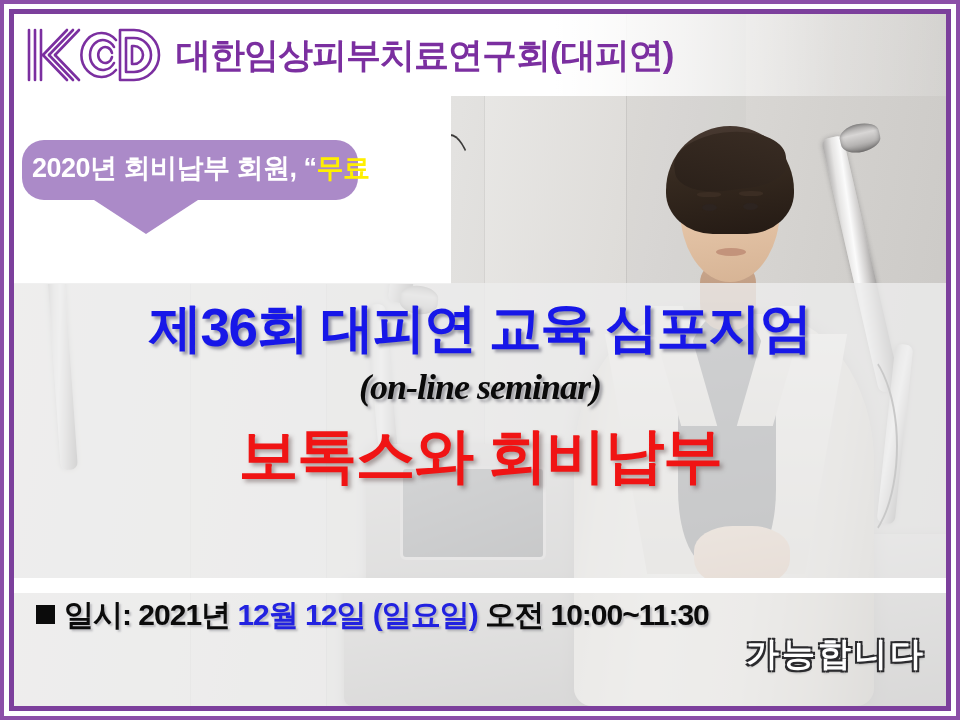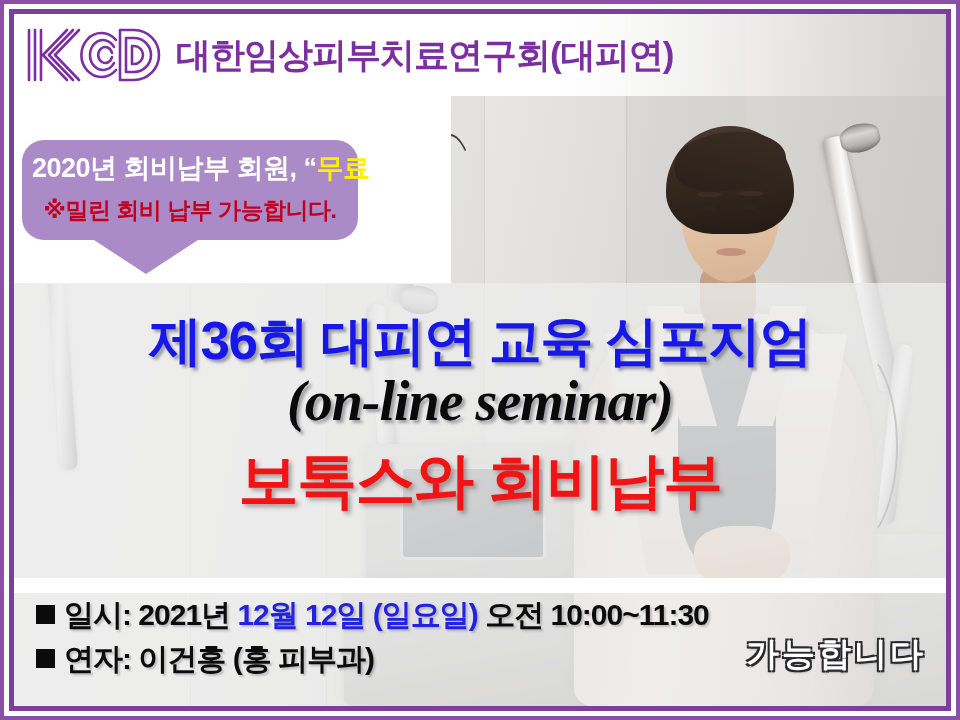--- a/index.html
+++ b/index.html
@@ -210,28 +210,27 @@
   
   .title-block{
     position:absolute;left:14px;top:300px;width:932px;
     z-index:30;text-align:center;
   }
   .title-main{
     font-size:53px;font-weight:bold;color:#1717e8;
     letter-spacing:-1.5px;white-space:nowrap;
     text-shadow:3px 3px 3px rgba(90,90,110,.55);
     line-height:1.06;
-    margin-top:13px;
   }
   .title-sub{
     font-family:"Liberation Serif","DejaVu Serif",serif;
     font-style:italic;font-weight:bold;
-    font-size:56px;color:#0a0a0a;letter-spacing:-1px;
+    font-size:36px;color:#0a0a0a;letter-spacing:-1px;
     text-shadow:3px 3px 3px rgba(90,90,100,.5);
-    margin-top:0;white-space:nowrap;
+    margin-top:10px;white-space:nowrap;
   }
   .title-topic{
     font-size:60px;font-weight:bold;color:#f01414;
     letter-spacing:-1.5px;white-space:nowrap;
     text-shadow:3px 3px 4px rgba(100,80,80,.5);
     margin-top:16px;line-height:1.05;
   }
 
   
   .info{
@@ -356,38 +355,34 @@
     </div>
 
     <div class="header-text">
       <div class="org-kr">대한임상피부치료연구회(대피연)</div>
     </div>
   </div>
 
   <div class="callout-wrap">
     <div class="callout">
       <div class="callout-l1"><span>2020년 회비납부 회원, </span><span class="callout-q">“</span><span class="callout-free">무료</span><span class="callout-q">”</span></div>
-      <div class="callout-l2">※밀린 회비 납부 가능합니다.</div>
     </div>
     <div class="callout-tail"></div>
   </div>
 
   <div class="title-block">
     <div class="title-main">제36회 대피연 교육 심포지엄</div>
     <div class="title-sub">(on-line seminar)</div>
     <div class="title-topic">보톡스와 회비납부</div>
   </div>
 
   <div class="info">
     <div class="info-line">
       <span class="bullet-sq"></span><span>일시: </span><span>2021년 </span><span class="blue">12월 12일 (일요일)</span><span> 오전 10:00~11:30</span>
     </div>
-    <div class="info-line">
-      <span class="bullet-sq"></span><span>연자: </span><span>이건홍 (홍 피부과)</span>
-    </div>
   </div>
 
   <div class="watermark">
     <div class="wm-cn">가능합니다</div>
   </div>
 
   <div class="frame-gap"></div>
   <div class="frame-outer"></div>
   <div class="frame-inner"></div>
 

